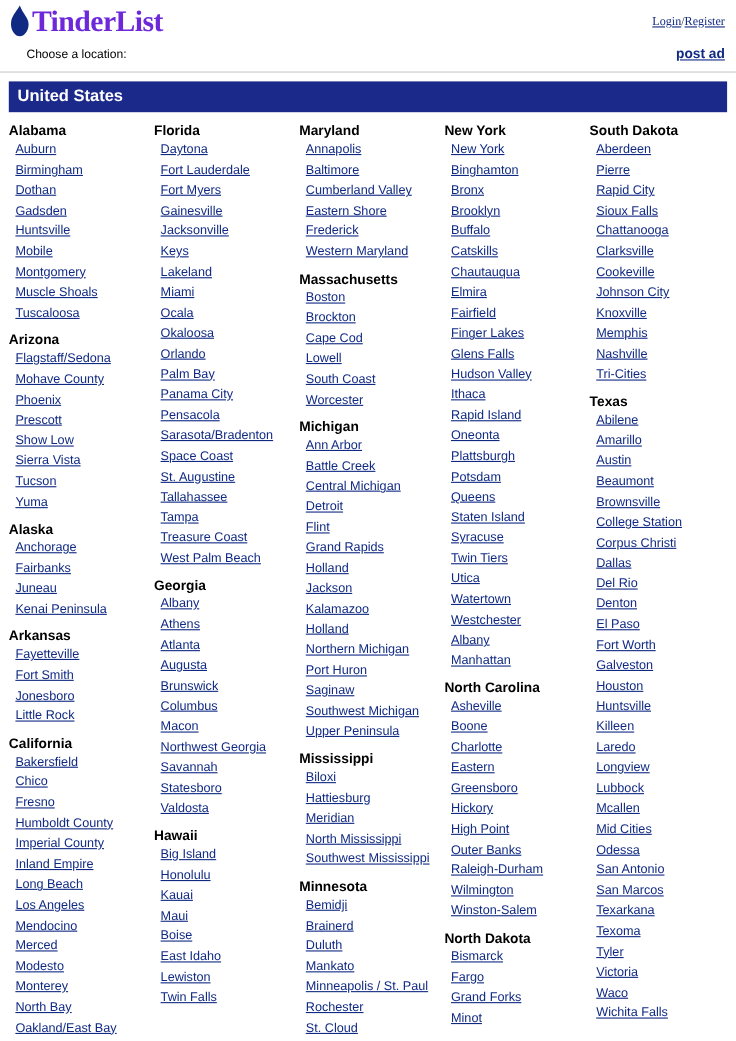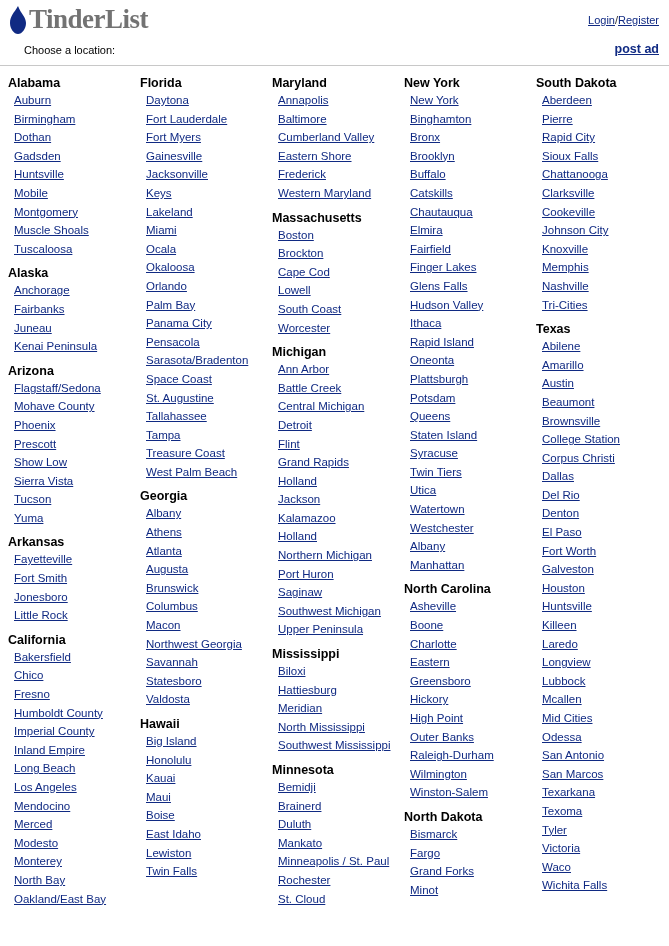--- a/index.html
+++ b/index.html
@@ -20,41 +20,42 @@
   }
   
   .topbar {
     position: relative;
     height: 40px;
     padding: 4px 8px 0 8px;
     box-sizing: border-box;
   }
   .logo {
     display: inline-flex;
-    align-items: flex-end;
+    align-items: flex-start;
     font-size: 27px;
     font-weight: bold;
-    color: #737373;
+    color: #6d28d9;
     letter-spacing: -0.5px;
     font-family: "Liberation Serif", serif;
   }
   .logo .flame {
     width: 20px;
     height: 30px;
     display: inline-block;
     position: relative;
     margin-right: 1px;
   }
   .logo .flame svg { display:block; }
   .auth-links {
     position: absolute;
     right: 10px;
     top: 14px;
     font-size: 11px;
     color: #333;
+    font-family: Liberation Serif, serif;
   }
   .auth-links a {
     color: #102a83;
     text-decoration: underline;
   }
   .auth-sep { color:#333; }
 
   .chooser-row {
     position: relative;
     border-bottom: 1px solid #c8c8c8;
@@ -141,52 +142,55 @@
     <div class="auth-links">
       <a href="#">Login</a><span class="auth-sep">/</span><a href="#">Register</a>
     </div>
   </div>
 
   <div class="chooser-row">
     <span class="chooser-label">Choose a location:</span>
     <a href="#" class="post-ad">post ad</a>
   </div>
 
+  <div class="banner-wrap">
+    <div class="banner">United States</div>
+  </div>
 
   <div class="columns" id="columns">
       <div class="col">
         <div class="state-block">
           <div class="state-name">Alabama</div>
           <a href="#" class="city">Auburn</a>
           <a href="#" class="city">Birmingham</a>
           <a href="#" class="city">Dothan</a>
           <a href="#" class="city">Gadsden</a>
           <a href="#" class="city">Huntsville</a>
           <a href="#" class="city">Mobile</a>
           <a href="#" class="city">Montgomery</a>
           <a href="#" class="city">Muscle Shoals</a>
           <a href="#" class="city">Tuscaloosa</a>
         </div>
         <div class="state-block">
-          <div class="state-name">Alaska</div>
-          <a href="#" class="city">Anchorage</a>
-          <a href="#" class="city">Fairbanks</a>
-          <a href="#" class="city">Juneau</a>
-          <a href="#" class="city">Kenai Peninsula</a>
-        </div>
-        <div class="state-block">
           <div class="state-name">Arizona</div>
           <a href="#" class="city">Flagstaff/Sedona</a>
           <a href="#" class="city">Mohave County</a>
           <a href="#" class="city">Phoenix</a>
           <a href="#" class="city">Prescott</a>
           <a href="#" class="city">Show Low</a>
           <a href="#" class="city">Sierra Vista</a>
           <a href="#" class="city">Tucson</a>
           <a href="#" class="city">Yuma</a>
+        </div>
+        <div class="state-block">
+          <div class="state-name">Alaska</div>
+          <a href="#" class="city">Anchorage</a>
+          <a href="#" class="city">Fairbanks</a>
+          <a href="#" class="city">Juneau</a>
+          <a href="#" class="city">Kenai Peninsula</a>
         </div>
         <div class="state-block">
           <div class="state-name">Arkansas</div>
           <a href="#" class="city">Fayetteville</a>
           <a href="#" class="city">Fort Smith</a>
           <a href="#" class="city">Jonesboro</a>
           <a href="#" class="city">Little Rock</a>
         </div>
         <div class="state-block">
           <div class="state-name">California</div>

